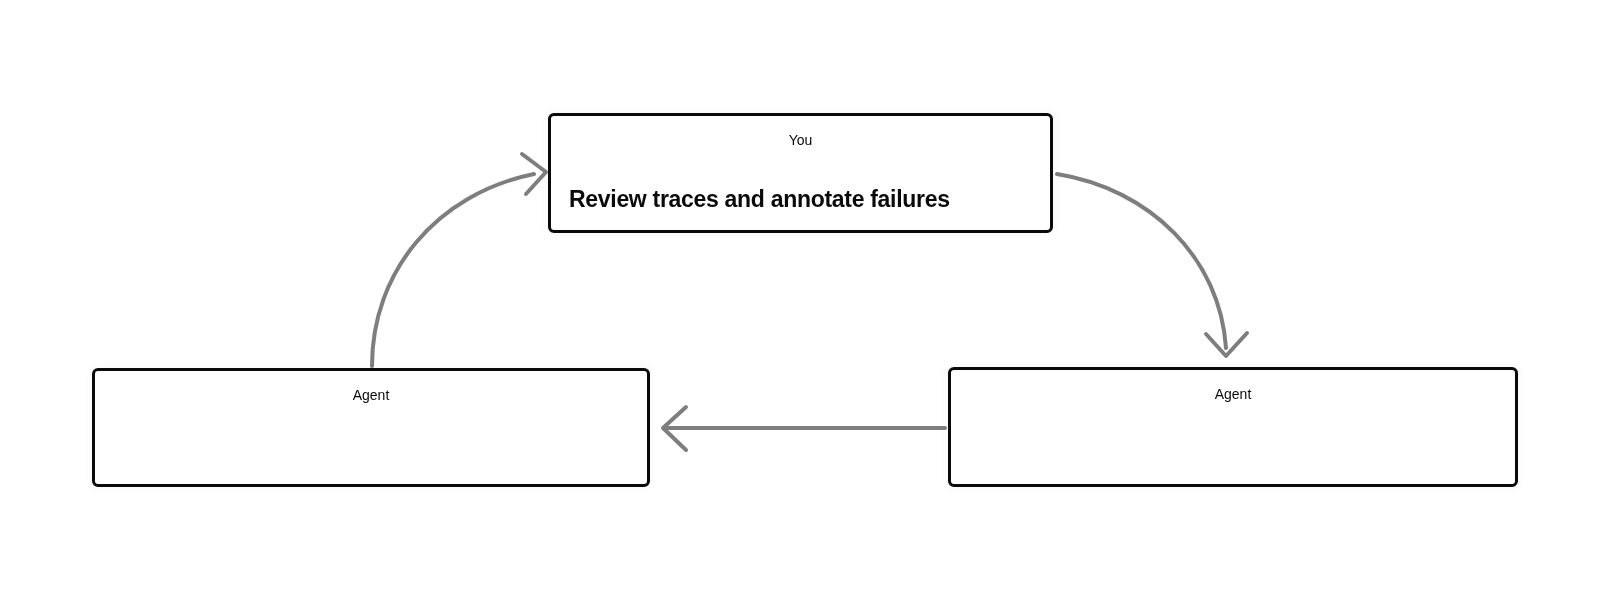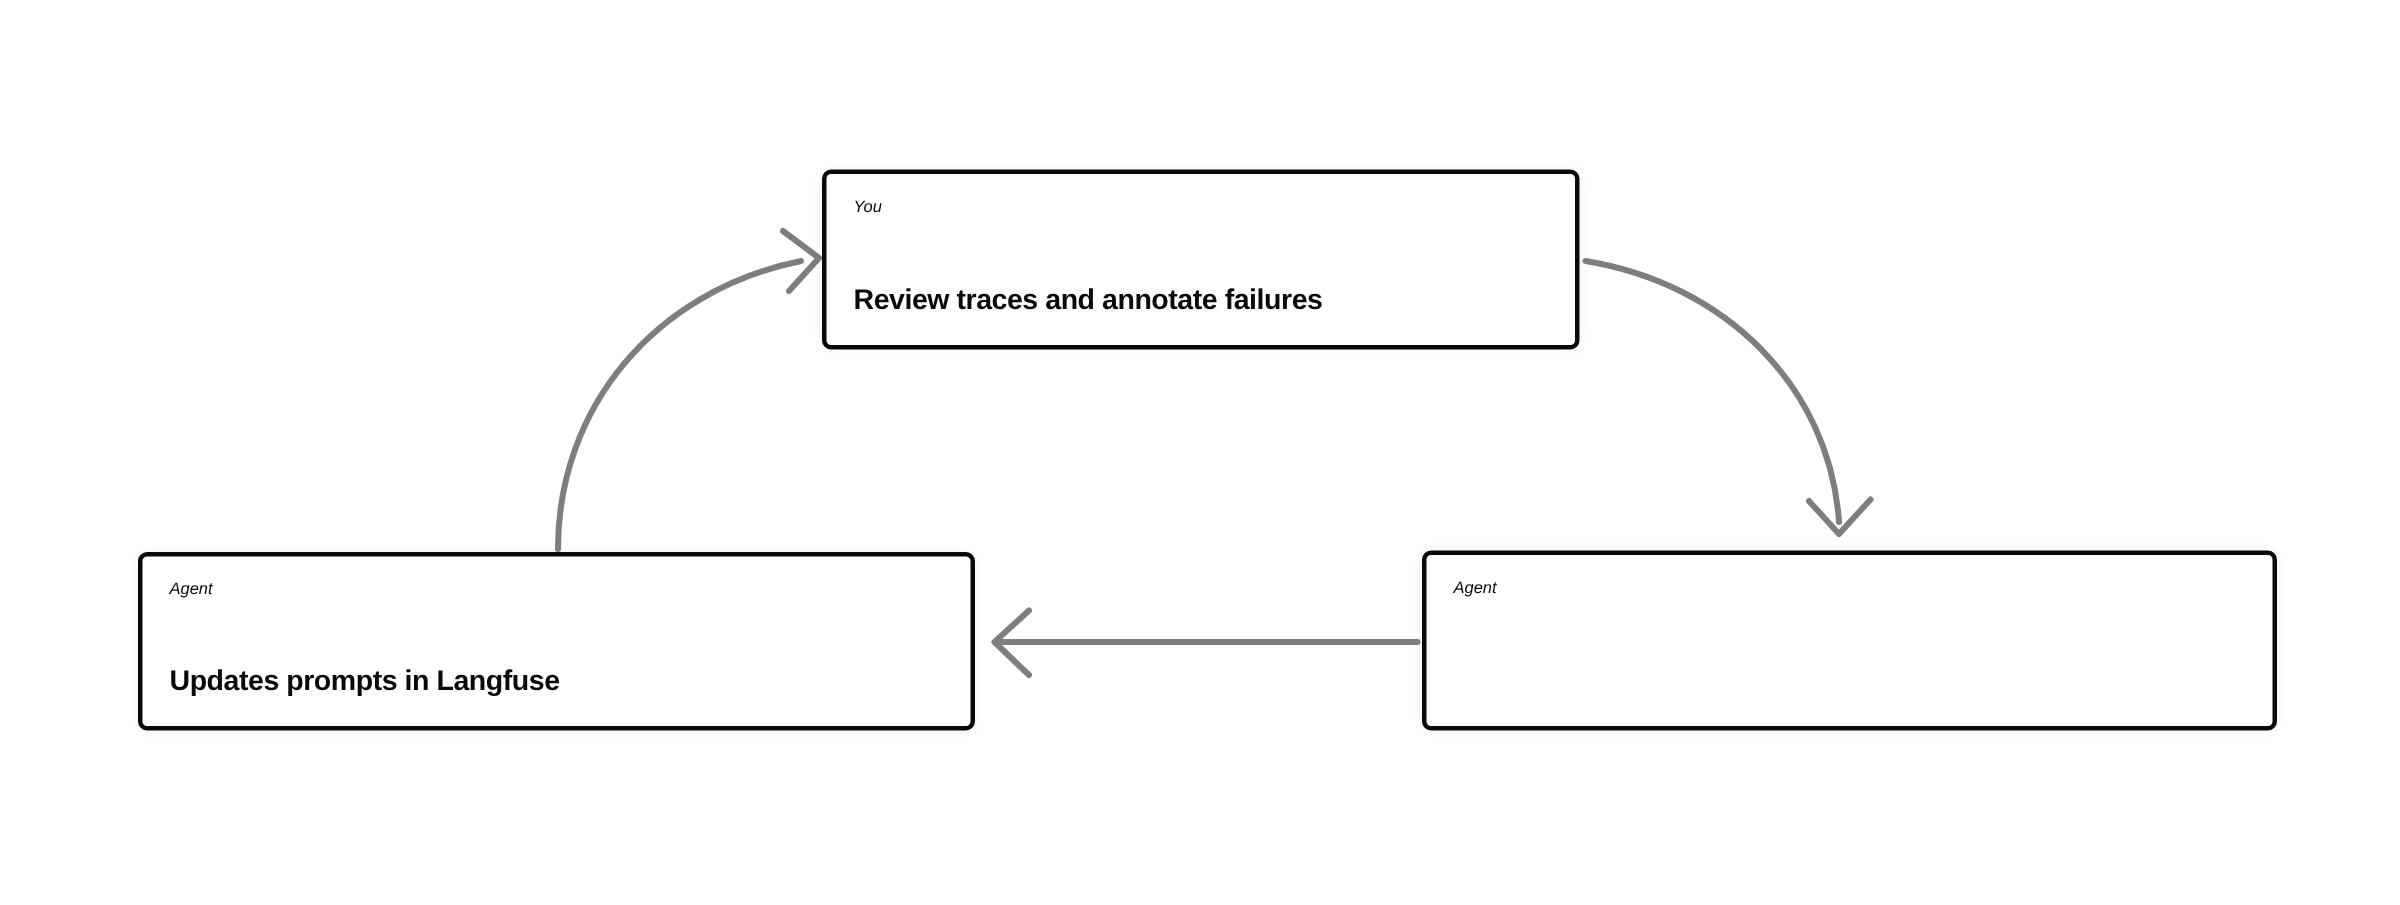--- a/index.html
+++ b/index.html
@@ -36,28 +36,28 @@
     background: var(--node-fill, #ffffff);
     border: 3.5px solid var(--node-border, #0a0a0a);
     border-radius: 6px;
     box-shadow: 0 0 10px rgba(0,0,0,0.05);
     display: flex;
     flex-direction: column;
     justify-content: space-between;
     padding: 16px 18px 18px 18px;
   }
   .node .role {
-    font-style: italic;
-    font-size: 11px;
+    font-size: 14px;
     line-height: 1.2;
     color: var(--text, #0a0a0a);
+    text-align: center;
   }
   .node .title {
     font-weight: bold;
-    font-size: 19px;
+    font-size: 23px;
     line-height: 1.15;
     letter-spacing: -0.3px;
     color: var(--text, #0a0a0a);
     white-space: nowrap;
   }
   #node-top    { left: 548px; top: 113px; width: 505px; height: 120px; }
   #node-left   { left:  92px; top: 368px; width: 558px; height: 119px; }
   #node-right  { left: 948px; top: 367px; width: 570px; height: 120px; }
 </style>
 </head>
@@ -83,20 +83,19 @@
     </g>
   </svg>
 
   <div class="node" id="node-top">
     <div class="role">You</div>
     <div class="title">Review traces and annotate failures</div>
   </div>
 
   <div class="node" id="node-left">
     <div class="role">Agent</div>
-    <div class="title">Updates prompts in Langfuse</div>
   </div>
 
   <div class="node" id="node-right">
     <div class="role">Agent</div>
   </div>
 
 </div>
 
 </body></html>

